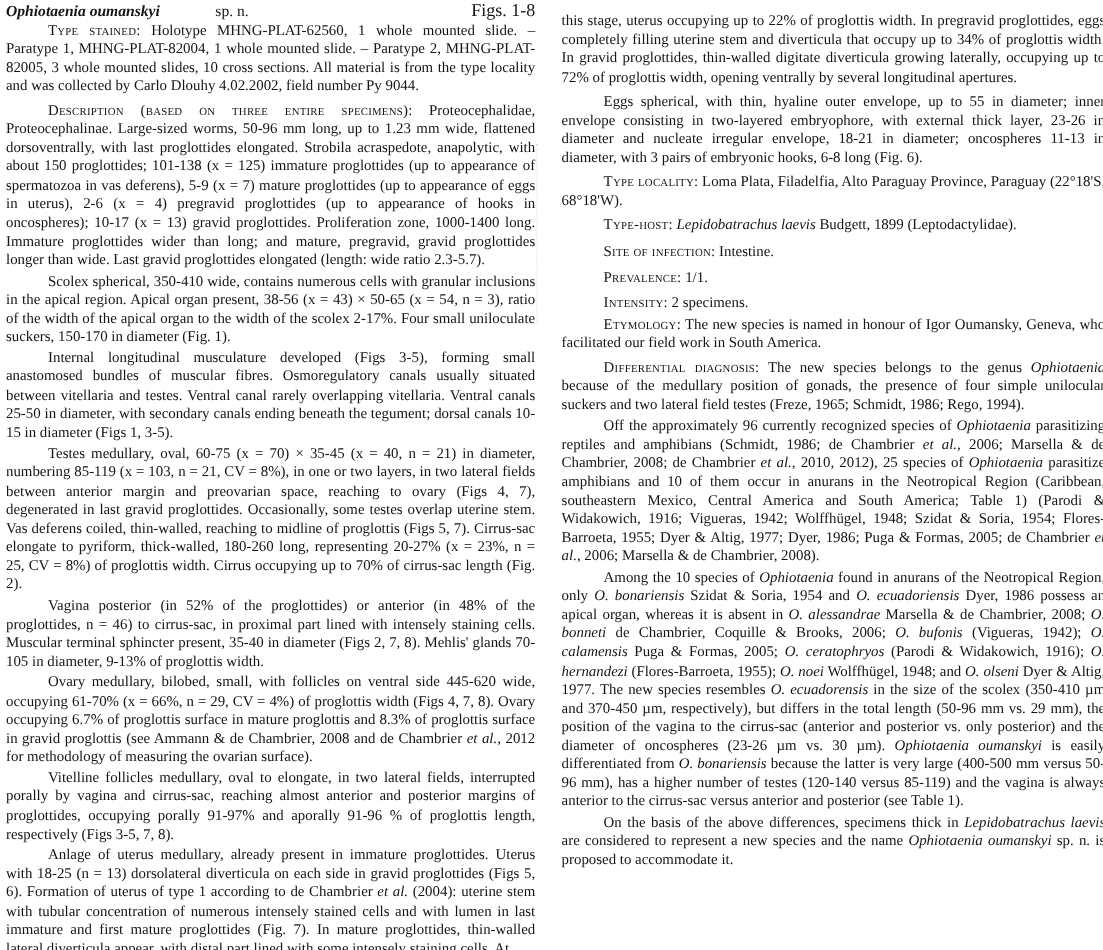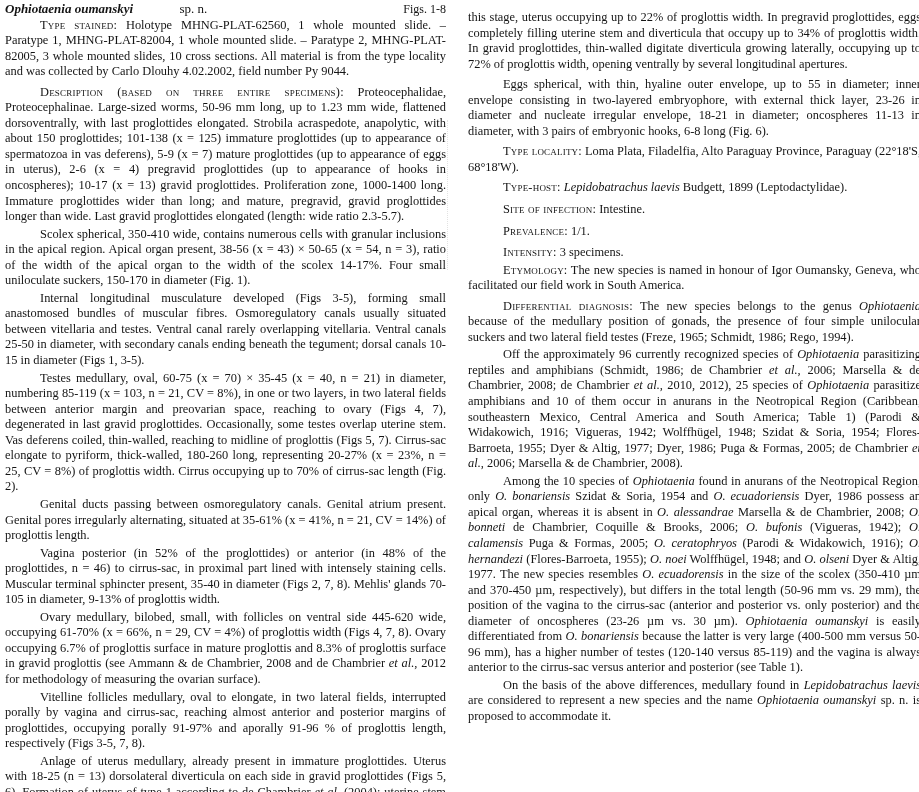--- a/index.html
+++ b/index.html
@@ -15,21 +15,21 @@
   .col-right { left: 468px; width: 453px; top: 10px; }
   p { margin: 0; text-align: justify; }
   .indent { text-indent: 35px; }
   .gap { margin-top: 2px; }
   .gap-lg { margin-top: 5px; }
   .sc { font-variant: small-caps; letter-spacing: 0.2px; }
   i, .it { font-style: italic; }
   .title-row { display: flex; justify-content: space-between; align-items: baseline; }
   .title { font-weight: bold; font-style: italic; font-size: 13px; }
   .title .sp { font-weight: normal; font-style: normal; padding-left: 43px; }
-  .figs { font-size: 12px; }
+  .figs { font-size: 15px; }
   .meta { text-indent: 35px; }
   .meta + .meta { margin-top: 6px; }
   .gutter-noise {
     position: absolute; left: 447px; top: 120px; width: 8px; height: 150px;
     border-left: 1px dotted #cfcfcf; opacity: 0.6;
   }
 </style>
 </head>
 <body>
 
@@ -38,24 +38,23 @@
 <div class="col col-left">
   <div class="title-row">
     <span class="title"><span>Ophiotaenia oumanskyi</span><span class="sp"> sp. n.</span></span>
     <span class="figs">Figs. 1-8</span>
   </div>
 
   <p class="indent"><span class="sc">Type stained:</span><span> Holotype MHNG-PLAT-62560, 1 whole mounted slide. – Paratype 1, MHNG-PLAT-82004, 1 whole mounted slide. – Paratype 2, MHNG-PLAT-82005, 3 whole mounted slides, 10 cross sections. All material is from the type locality and was collected by Carlo Dlouhy 4.02.2002, field number Py 9044.</span></p>
 
   <p class="indent gap-lg"><span class="sc">Description (based on three entire specimens):</span><span> Proteocephalidae, Proteocephalinae. Large-sized worms, 50-96 mm long, up to 1.23 mm wide, flattened dorsoventrally, with last proglottides elongated. Strobila acraspedote, anapolytic, with about 150 proglottides; 101-138 (x = 125) immature proglottides (up to appearance of spermatozoa in vas deferens), 5-9 (x = 7) mature proglottides (up to appearance of eggs in uterus), 2-6 (x = 4) pregravid proglottides (up to appearance of hooks in oncospheres); 10-17 (x = 13) gravid proglottides. Proliferation zone, 1000-1400 long. Immature proglottides wider than long; and mature, pregravid, gravid proglottides longer than wide. Last gravid proglottides elongated (length: wide ratio 2.3-5.7).</span></p>
 
-  <p class="indent gap">Scolex spherical, 350-410 wide, contains numerous cells with granular inclusions in the apical region. Apical organ present, 38-56 (x = 43) × 50-65 (x = 54, n = 3), ratio of the width of the apical organ to the width of the scolex 14-17%. Four small uniloculate suckers, 150-170 in diameter (Fig. 1).</p>
+  <p class="indent gap">Scolex spherical, 350-410 wide, contains numerous cells with granular inclusions in the apical region. Apical organ present, 38-56 (x = 43) × 50-65 (x = 54, n = 3), ratio of the width of the apical organ to the width of the scolex 2-17%. Four small uniloculate suckers, 150-170 in diameter (Fig. 1).</p>
   <p class="indent gap">Internal longitudinal musculature developed (Figs 3-5), forming small anastomosed bundles of muscular fibres. Osmoregulatory canals usually situated between vitellaria and testes. Ventral canal rarely overlapping vitellaria. Ventral canals 25-50 in diameter, with secondary canals ending beneath the tegument; dorsal canals 10-15 in diameter (Figs 1, 3-5).</p>
   <p class="indent gap">Testes medullary, oval, 60-75 (x = 70) × 35-45 (x = 40, n = 21) in diameter, numbering 85-119 (x = 103, n = 21, CV = 8%), in one or two layers, in two lateral fields between anterior margin and preovarian space, reaching to ovary (Figs 4, 7), degenerated in last gravid proglottides. Occasionally, some testes overlap uterine stem. Vas deferens coiled, thin-walled, reaching to midline of proglottis (Figs 5, 7). Cirrus-sac elongate to pyriform, thick-walled, 180-260 long, representing 20-27% (x = 23%, n = 25, CV = 8%) of proglottis width. Cirrus occupying up to 70% of cirrus-sac length (Fig. 2).</p>
-  <p class="indent gap">Genital ducts passing between osmoregulatory canals. Genital atrium present. Genital pores irregularly alternating, situated at 35-61% (x = 41%, n = 21, CV = 14%) of proglottis length.</p>
   <p class="indent gap">Vagina posterior (in 52% of the proglottides) or anterior (in 48% of the proglottides, n = 46) to cirrus-sac, in proximal part lined with intensely staining cells. Muscular terminal sphincter present, 35-40 in diameter (Figs 2, 7, 8). Mehlis' glands 70-105 in diameter, 9-13% of proglottis width.</p>
 
   <p class="indent gap"><span>Ovary medullary, bilobed, small, with follicles on ventral side 445-620 wide, occupying 61-70% (x = 66%, n = 29, CV = 4%) of proglottis width (Figs 4, 7, 8). Ovary  occupying 6.7% of proglottis surface in mature proglottis and 8.3% of proglottis surface in gravid proglottis (see Ammann &amp; de Chambrier, 2008 and de Chambrier </span><i>et al.</i><span>, 2012 for methodology of measuring the ovarian surface).</span></p>
 
   <p class="indent gap">Vitelline follicles medullary, oval to elongate, in two lateral fields, interrupted porally by vagina and cirrus-sac, reaching almost anterior and posterior margins of proglottides, occupying porally 91-97% and aporally 91-96 % of proglottis length, respectively (Figs 3-5, 7, 8).</p>
 
   <p class="indent gap"><span>Anlage of uterus medullary, already present in immature proglottides. Uterus with 18-25 (n = 13) dorsolateral diverticula on each side in gravid proglottides (Figs 5, 6). Formation of uterus of type 1 according to de Chambrier </span><i>et al.</i><span> (2004): uterine stem with tubular concentration of numerous intensely stained cells and with lumen in last immature and first mature proglottides (Fig. 7). In mature proglottides, thin-walled lateral diverticula appear, with distal part lined with some intensely staining cells. At</span></p>
 </div>
 
 <div class="col col-right">
@@ -63,24 +62,24 @@
   <p class="indent gap-lg">Eggs spherical, with thin, hyaline outer envelope, up to 55 in diameter; inner envelope consisting in two-layered embryophore, with external thick layer, 23-26 in diameter and nucleate irregular envelope, 18-21 in diameter; oncospheres 11-13 in diameter, with 3 pairs of embryonic hooks, 6-8 long (Fig. 6).</p>
 
   <p class="indent gap-lg"><span class="sc">Type locality:</span><span> Loma Plata, Filadelfia, Alto Paraguay Province, Paraguay (22°18'S, 68°18'W).</span></p>
 
   <p class="meta gap-lg"><span class="sc">Type-host:</span> <i>Lepidobatrachus laevis</i><span> Budgett, 1899 (Leptodactylidae).</span></p>
 
   <p class="meta"><span class="sc">Site of infection:</span><span> Intestine.</span></p>
 
   <p class="meta"><span class="sc">Prevalence:</span><span> 1/1.</span></p>
 
-  <p class="meta"><span class="sc">Intensity:</span><span> 3 specimens.</span></p>
+  <p class="meta"><span class="sc">Intensity:</span><span> 2 specimens.</span></p>
 
   <p class="indent gap"><span class="sc">Etymology:</span><span> The new species is named in honour of Igor Oumansky, Geneva, who facilitated our field work in South America.</span></p>
 
   <p class="indent gap-lg"><span class="sc">Differential diagnosis:</span><span> The new species belongs to the genus </span><i>Ophiotaenia</i><span> because of the medullary position of gonads, the presence of four simple unilocular suckers and two lateral field testes (Freze, 1965; Schmidt, 1986; Rego, 1994).</span></p>
 
   <p class="indent gap"><span>Off the approximately 96 currently recognized species of </span><i>Ophiotaenia</i><span> parasitizing reptiles and amphibians (Schmidt, 1986; de Chambrier </span><i>et al.</i><span>, 2006; Marsella &amp; de Chambrier, 2008; de Chambrier </span><i>et al.</i><span>, 2010, 2012), 25 species of </span><i>Ophiotaenia</i><span> parasitize amphibians and 10 of them occur in anurans in the Neotropical Region (Caribbean, southeastern Mexico, Central America and South America; Table 1) (Parodi &amp; Widakowich, 1916; Vigueras, 1942; Wolffhügel, 1948; Szidat &amp; Soria, 1954; Flores-Barroeta, 1955; Dyer &amp; Altig, 1977; Dyer, 1986; Puga &amp; Formas, 2005; de Chambrier </span><i>et al.</i><span>, 2006; Marsella &amp; de Chambrier, 2008).</span></p>
 
   <p class="indent gap"><span>Among the 10 species of </span><i>Ophiotaenia</i><span> found in anurans of the Neotropical Region, only </span><i>O. bonariensis</i><span> Szidat &amp; Soria, 1954 and </span><i>O. ecuadoriensis</i><span> Dyer, 1986 possess an apical organ, whereas it is absent in </span><i>O. alessandrae</i><span> Marsella &amp; de Chambrier, 2008; </span><i>O. bonneti</i><span> de Chambrier, Coquille &amp; Brooks, 2006; </span><i>O. bufonis</i><span> (Vigueras, 1942); </span><i>O. calamensis</i><span> Puga &amp; Formas, 2005; </span><i>O. ceratophryos</i><span> (Parodi &amp; Widakowich, 1916); </span><i>O. hernandezi</i><span> (Flores-Barroeta, 1955); </span><i>O. noei</i><span> Wolffhügel, 1948; and </span><i>O. olseni</i><span> Dyer &amp; Altig, 1977. The new species resembles </span><i>O. ecuadorensis</i><span> in the size of the scolex (350-410 µm and 370-450 µm, respectively), but differs in the total length (50-96 mm vs. 29 mm), the position of the vagina to the cirrus-sac (anterior and posterior vs. only posterior) and the diameter of oncospheres (23-26 µm vs. 30 µm). </span><i>Ophiotaenia oumanskyi</i><span> is easily differentiated from </span><i>O. bonariensis</i><span> because the latter is very large (400-500 mm versus 50-96 mm), has a higher number of testes (120-140 versus 85-119) and the vagina is always anterior to the cirrus-sac versus anterior and posterior (see Table 1).</span></p>
 
-  <p class="indent gap"><span>On the basis of the above differences, medullary found in </span><i>Lepidobatrachus laevis</i><span> are considered to represent a new species and the name </span><i>Ophiotaenia oumanskyi</i><span> sp. n. is proposed to accommodate it.</span></p>
+  <p class="indent gap"><span>On the basis of the above differences, specimens thick in </span><i>Lepidobatrachus laevis</i><span> are considered to represent a new species and the name </span><i>Ophiotaenia oumanskyi</i><span> sp. n. is proposed to accommodate it.</span></p>
 </div>
 
 </body></html>

